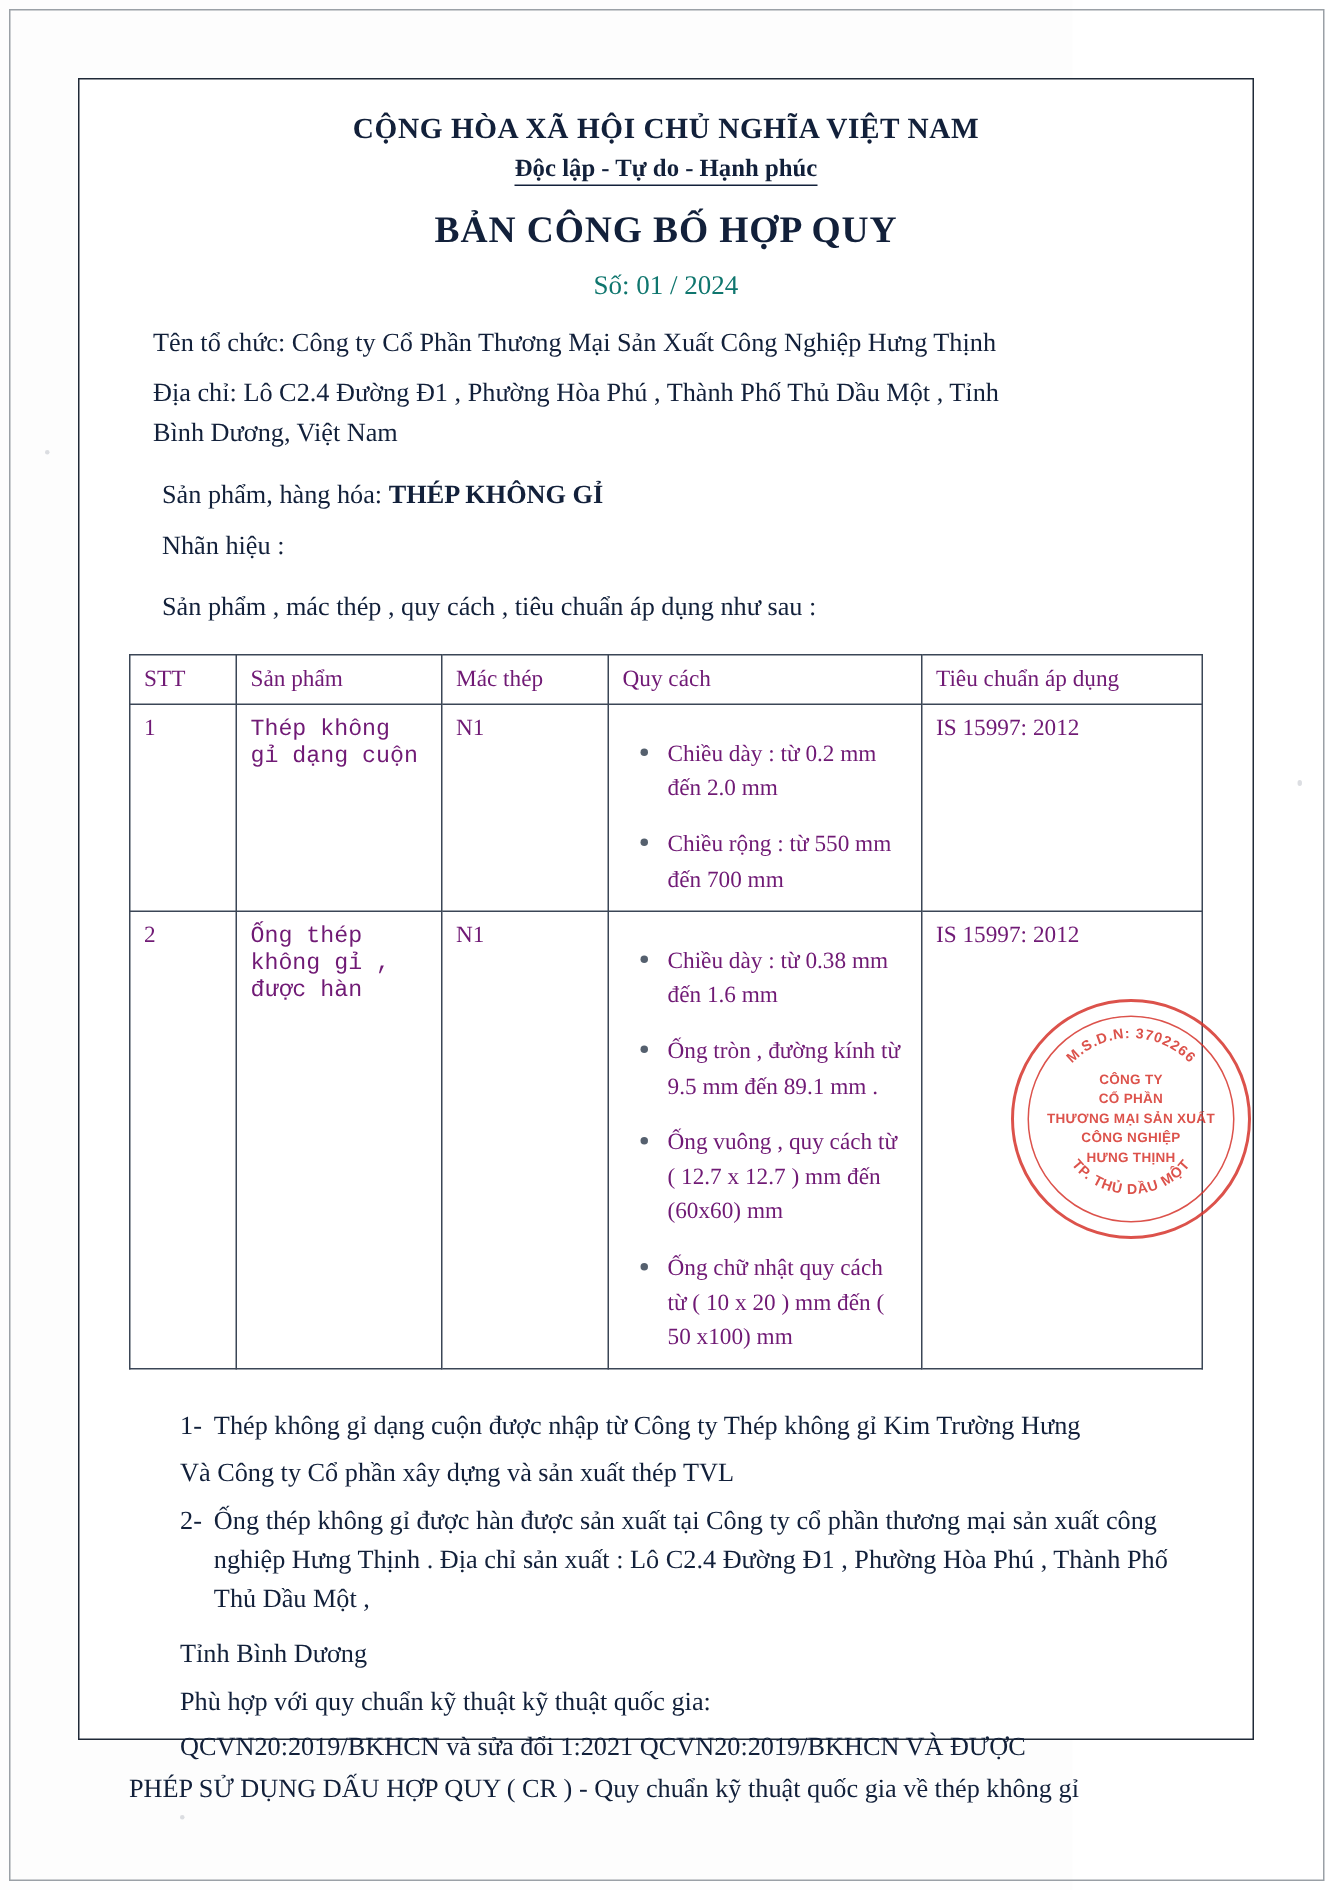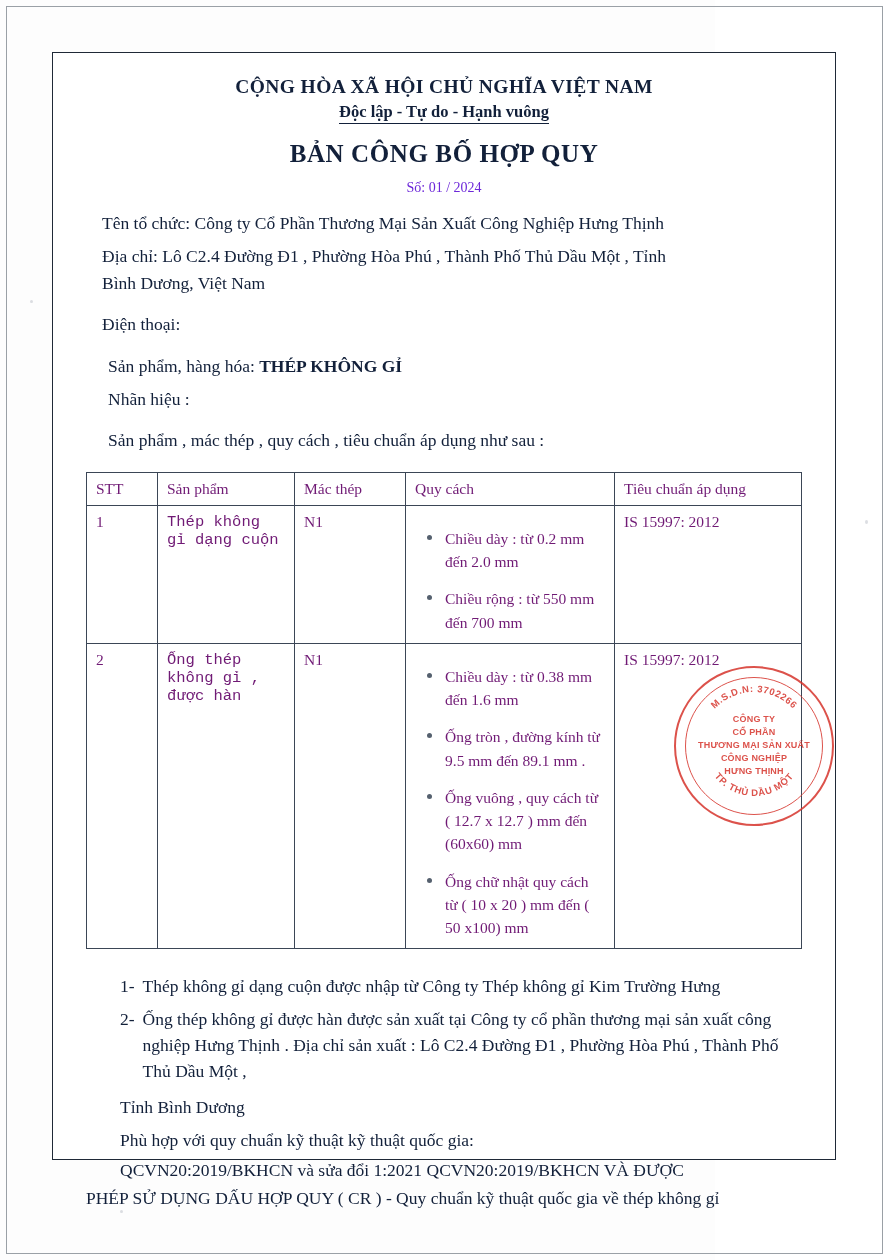--- a/index.html
+++ b/index.html
@@ -67,23 +67,23 @@
     padding-bottom: 1px;
   }
   .title {
     font-size: 25px;
     font-weight: bold;
     letter-spacing: 0.6px;
     color: #12203a;
     margin-top: 16px;
   }
   .docnum {
-    font-size: 14px;
+    font-size: 18px;
     margin-top: 12px;
-    color: #6d28d9;
+    color: #0f766e;
   }
 
   .para {
     font-size: 17.5px;
     line-height: 1.55;
     color: #12203a;
     margin-top: 14px;
     text-align: left;
   }
   .para.tight { margin-top: 6px; }
@@ -219,38 +219,37 @@
   <div class="speck" style="left:30px;top:300px;width:3px;height:3px;"></div>
   <div class="speck" style="left:865px;top:520px;width:3px;height:4px;"></div>
   <div class="speck" style="left:120px;top:1210px;width:3px;height:3px;"></div>
 
   <div class="doc-border"></div>
 
   <div class="content">
 
     <div class="center">
       <div class="nation">CỘNG HÒA XÃ HỘI CHỦ NGHĨA VIỆT NAM</div>
-      <div><span class="motto">Độc lập - Tự do - Hạnh vuông</span></div>
+      <div><span class="motto">Độc lập - Tự do - Hạnh phúc</span></div>
       <div class="title">BẢN CÔNG BỐ HỢP QUY</div>
       <div class="docnum">Số: 01 / 2024</div>
     </div>
 
     <div class="para indent">
       <span>Tên tổ chức:</span>
       <span>Công ty Cổ Phần Thương Mại Sản Xuất Công Nghiệp Hưng Thịnh</span>
     </div>
 
     <div class="para tight indent">
       <span>Địa chỉ:</span>
       <span>Lô C2.4 Đường Đ1 , Phường Hòa Phú , Thành Phố Thủ Dầu Một , Tỉnh</span>
       <br>
       <span>Bình Dương, Việt Nam</span>
     </div>
 
-    <div class="para indent">Điện thoại:</div>
 
     <div class="para indent2">
       <span>Sản phẩm, hàng hóa:</span>
       <span class="bold">THÉP KHÔNG GỈ</span>
     </div>
 
     <div class="para tight indent2">Nhãn hiệu :</div>
 
     <div class="para indent2">Sản phẩm , mác thép , quy cách , tiêu chuẩn áp dụng như sau :</div>
 
@@ -292,20 +291,21 @@
           <td>IS 15997: 2012</td>
         </tr>
       </tbody>
     </table>
 
     <div class="notes">
       <div class="note-row">
         <span class="note-num">1-</span>
         <span class="note-text">Thép không gỉ dạng cuộn được nhập từ Công ty Thép không gỉ Kim Trường Hưng</span>
       </div>
+      <div class="note-cont">Và Công ty Cổ phần xây dựng và sản xuất thép TVL</div>
 
       <div class="note-row" style="margin-top:6px;">
         <span class="note-num">2-</span>
         <span class="note-text">Ống thép không gỉ được hàn được sản xuất tại Công ty cổ phần thương mại sản xuất công nghiệp Hưng Thịnh . Địa chỉ sản xuất : Lô C2.4 Đường Đ1 , Phường Hòa Phú , Thành Phố Thủ Dầu Một ,</span>
       </div>
 
       <div class="tail">Tỉnh Bình Dương</div>
       <div class="tail2">Phù hợp với quy chuẩn kỹ thuật kỹ thuật quốc gia:</div>
       <div class="tail3">QCVN20:2019/BKHCN và sửa đổi 1:2021  QCVN20:2019/BKHCN VÀ ĐƯỢC</div>
       <div class="tail4">PHÉP SỬ DỤNG DẤU HỢP QUY ( CR ) -  Quy chuẩn kỹ thuật quốc gia về thép không gỉ</div>

